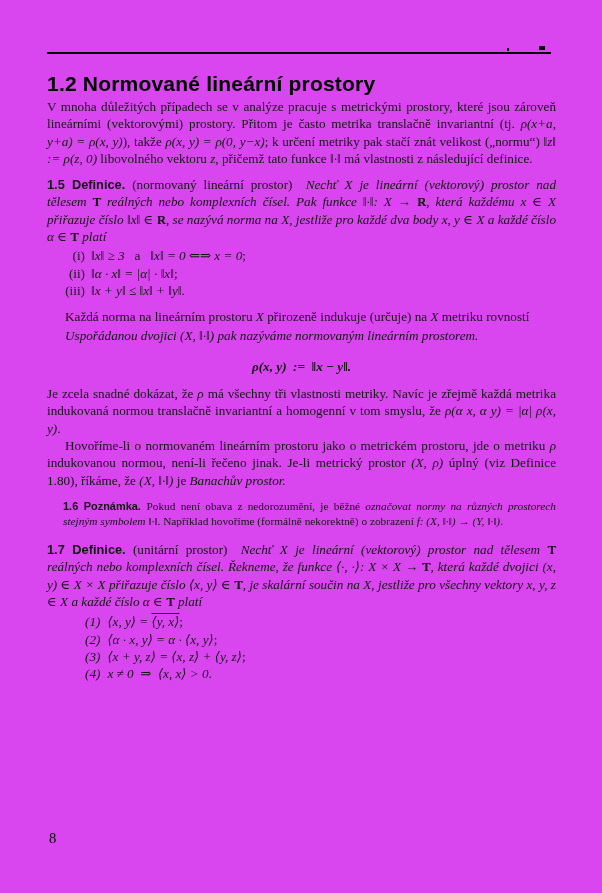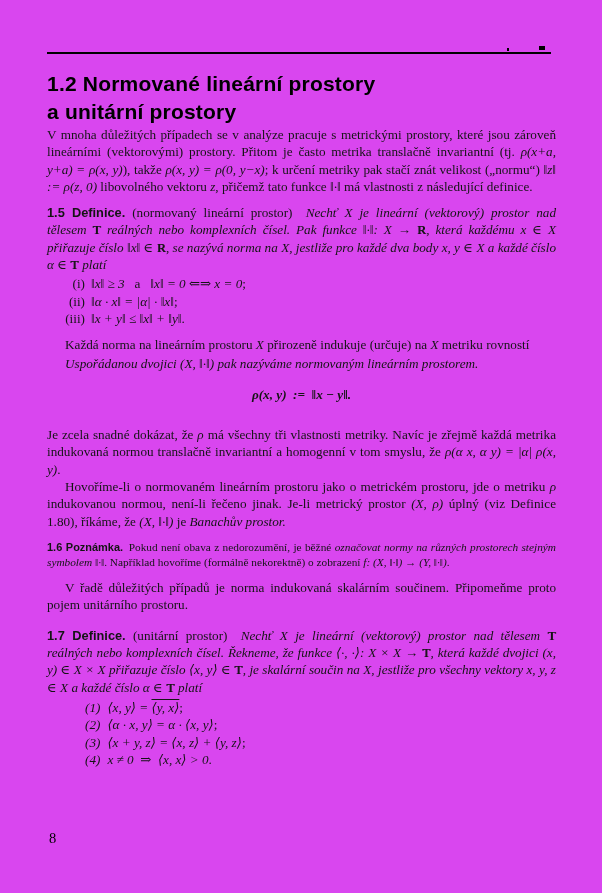--- a/index.html
+++ b/index.html
@@ -19,31 +19,31 @@
 
   .content { position:absolute; left:47px; top:70px; width:509px; }
 
   .title {
     font-family:"Liberation Sans","DejaVu Sans",sans-serif;
     font-weight:700; font-size:21px; line-height:28px;
     color:#000; letter-spacing:0.2px;
   }
 
   .para { font-size:13.2px; line-height:17.3px; text-align:justify; }
-  .small { font-size:11.3px; line-height:14.6px; }
+  .small { font-size:11.3px; line-height:14.6px;margin-left:16px; }
   .ind { text-indent:18px; }
   .center { text-align:center; }
 
   .mt-intro   { }
   .mt-def15   { margin-top:9px; }
   .mt-ax1     { margin-top:2px; }
   .mt-note    { margin-top:1px; }
   .mt-kazda   { margin-top:9px; }
   .mt-formula { margin-top:14px;font-weight:bold; }
-  .mt-jezcela { margin-top:23px; }
+  .mt-jezcela { margin-top:10px; }
   .mt-remark  { margin-top:10px; }
   .mt-vrade   { margin-top:10px; }
   .mt-def17   { margin-top:13px; }
   .mt-ax2     { margin-top:3px; }
 
   .run-r  { font-style:normal; }
   .run-i  { font-style:italic; }
   .run-m  { font-style:italic; }
   .run-mo { font-style:italic; text-decoration:overline; }
   .run-b  { font-family:"Liberation Sans","DejaVu Sans",sans-serif; font-weight:700; font-size:0.97em; }
@@ -65,21 +65,20 @@
 <div class="page">
 
   <div class="top-rule"></div>
   <div class="mark-dot"></div>
   <div class="mark-sq"></div>
 
   <div class="content">
 
     <div class="title">
       <div>1.2 Normované lineární prostory</div>
-      <div>a unitární prostory</div>
     </div>
 
     <div class="para mt-intro"><span class="run-r">V mnoha důležitých případech se v analýze pracuje s metrickými prostory, které jsou zároveň lineárními (vektorovými) prostory. Přitom je často metrika translačně invariantní (tj. </span><span class="run-m">ρ(x+a, y+a) = ρ(x, y)</span><span class="run-r">), takže </span><span class="run-m">ρ(x, y) = ρ(0, y−x)</span><span class="run-r">; k určení metriky pak stačí znát velikost („normu“) </span><span class="run-m">‖z‖ := ρ(z, 0)</span><span class="run-r"> libovolného vektoru </span><span class="run-m">z</span><span class="run-r">, přičemž tato funkce </span><span class="run-m">‖·‖</span><span class="run-r"> má vlastnosti z následující definice.</span></div>
 
     <div class="para mt-def15"><span class="run-b">1.5 Definice.</span><span class="run-r"> (normovaný lineární prostor)  </span><span class="run-i">Nechť </span><span class="run-m">X</span><span class="run-i"> je lineární (vektorový) prostor nad tělesem </span><span class="run-bb">T</span><span class="run-i"> reálných nebo komplexních čísel. Pak funkce </span><span class="run-m">‖·‖: X → </span><span class="run-bb">R</span><span class="run-i">, která každému </span><span class="run-m">x ∈ X</span><span class="run-i"> přiřazuje číslo </span><span class="run-m">‖x‖ ∈ </span><span class="run-bb">R</span><span class="run-i">, se nazývá norma na </span><span class="run-m">X</span><span class="run-i">, jestliže pro každé dva body </span><span class="run-m">x, y ∈ X</span><span class="run-i"> a každé číslo </span><span class="run-m">α ∈ </span><span class="run-bb">T</span><span class="run-i"> platí</span></div>
 
     <div class="mt-ax1 para">
       <div class="axiom-row">
         <span class="axiom-label">(i)</span>
         <span class="axiom-body"><span class="run-m">‖x‖ ≥ 3</span><span class="run-r">&nbsp;&nbsp;&nbsp;a&nbsp;&nbsp;&nbsp;</span><span class="run-m">‖x‖ = 0 ⇐⇒ x = 0</span><span class="run-r">;</span></span>
@@ -99,21 +98,20 @@
     <div class="para ind mt-note"><span class="run-i">Uspořádanou dvojici </span><span class="run-m">(X, ‖·‖)</span><span class="run-i"> pak nazýváme normovaným lineárním prostorem.</span></div>
 
     <div class="para center mt-formula"><span class="run-m">ρ(x, y)&nbsp; :=&nbsp; ‖x − y‖.</span></div>
 
     <div class="para mt-jezcela"><span class="run-r">Je zcela snadné dokázat, že </span><span class="run-m">ρ</span><span class="run-r"> má všechny tři vlastnosti metriky. Navíc je zřejmě každá metrika indukovaná normou translačně invariantní a homogenní v tom smyslu, že </span><span class="run-m">ρ(α x, α y) = |α| ρ(x, y)</span><span class="run-r">.</span></div>
 
     <div class="para ind"><span class="run-r">Hovoříme-li o normovaném lineárním prostoru jako o metrickém prostoru, jde o metriku </span><span class="run-m">ρ</span><span class="run-r"> indukovanou normou, není-li řečeno jinak. Je-li metrický prostor </span><span class="run-m">(X, ρ)</span><span class="run-r"> úplný (viz Definice 1.80), říkáme, že </span><span class="run-m">(X, ‖·‖)</span><span class="run-r"> je </span><span class="run-i">Banachův prostor.</span></div>
 
     <div class="para small mt-remark"><span class="run-b">1.6 Poznámka.</span><span class="run-r"> Pokud není obava z nedorozumění, je běžné </span><span class="run-i">označovat normy na různých prostorech stejným symbolem </span><span class="run-m">‖·‖</span><span class="run-r">. Například hovoříme (formálně nekorektně) o zobrazení </span><span class="run-m">f: (X, ‖·‖) → (Y, ‖·‖)</span><span class="run-r">.</span></div>
 
-    <div class="para ind mt-vrade"><span class="run-r">V řadě důležitých případů je norma indukovaná skalárním součinem. Připomeňme proto pojem unitárního prostoru.</span></div>
 
     <div class="para mt-def17"><span class="run-b">1.7 Definice.</span><span class="run-r"> (unitární prostor)  </span><span class="run-i">Nechť </span><span class="run-m">X</span><span class="run-i"> je lineární (vektorový) prostor nad tělesem </span><span class="run-bb">T</span><span class="run-i"> reálných nebo komplexních čísel. Řekneme, že funkce </span><span class="run-m">⟨·, ·⟩: X × X → </span><span class="run-bb">T</span><span class="run-i">, která každé dvojici </span><span class="run-m">(x, y) ∈ X × X</span><span class="run-i"> přiřazuje číslo </span><span class="run-m">⟨x, y⟩ ∈ </span><span class="run-bb">T</span><span class="run-i">, je skalární součin na </span><span class="run-m">X</span><span class="run-i">, jestliže pro všechny vektory </span><span class="run-m">x, y, z ∈ X</span><span class="run-i"> a každé číslo </span><span class="run-m">α ∈ </span><span class="run-bb">T</span><span class="run-i"> platí</span></div>
 
     <div class="mt-ax2 para">
       <div class="axiom2-row">
         <span class="axiom2-label">(1)</span>
         <span class="axiom2-body"><span class="run-m">⟨x, y⟩ = </span><span class="run-mo">⟨y, x⟩</span><span class="run-r">;</span></span>
       </div>
       <div class="axiom2-row">
         <span class="axiom2-label">(2)</span>

